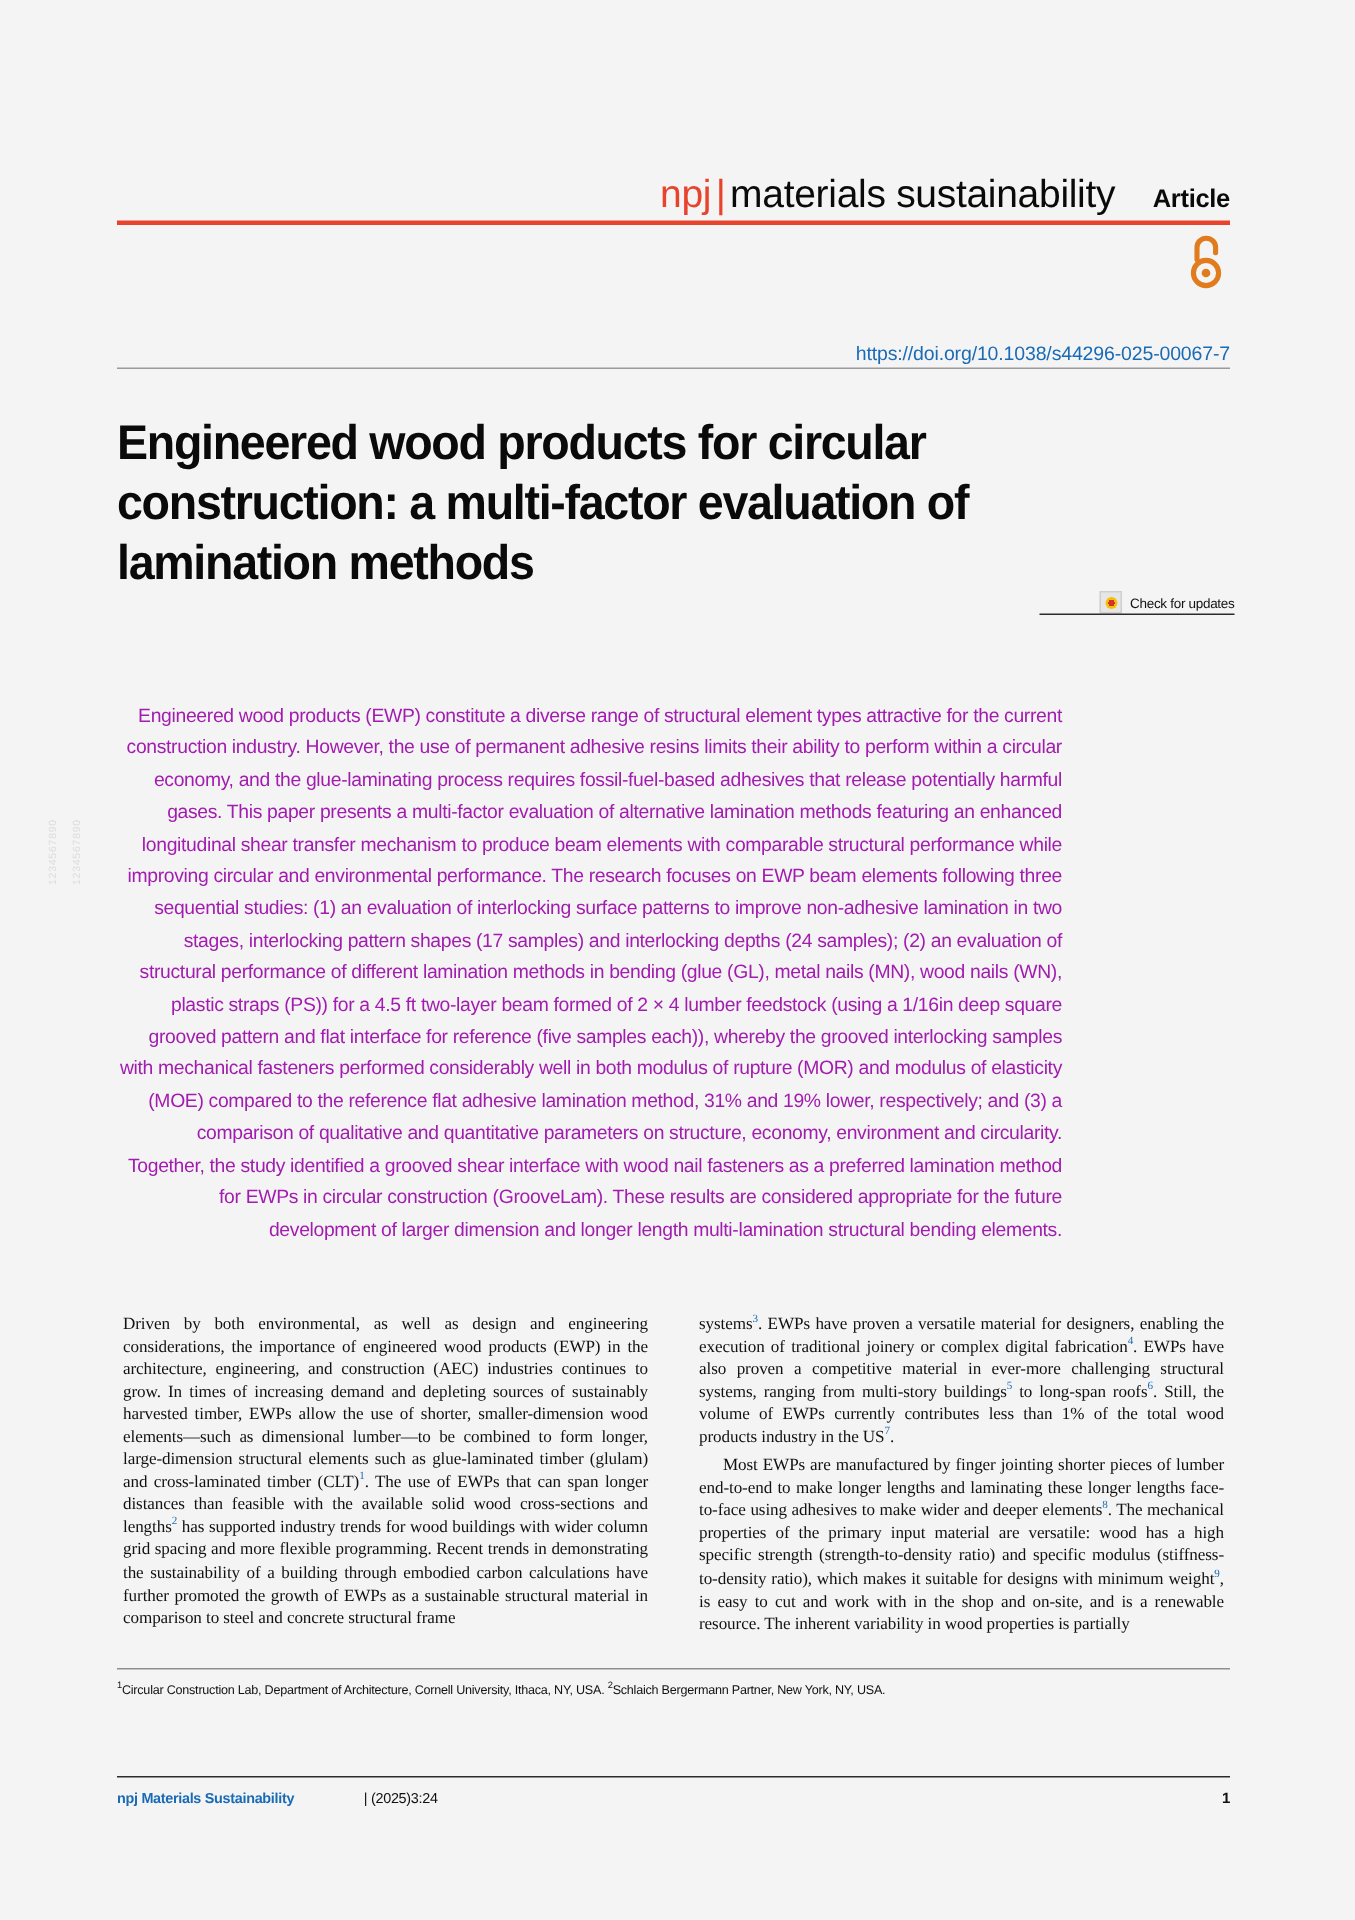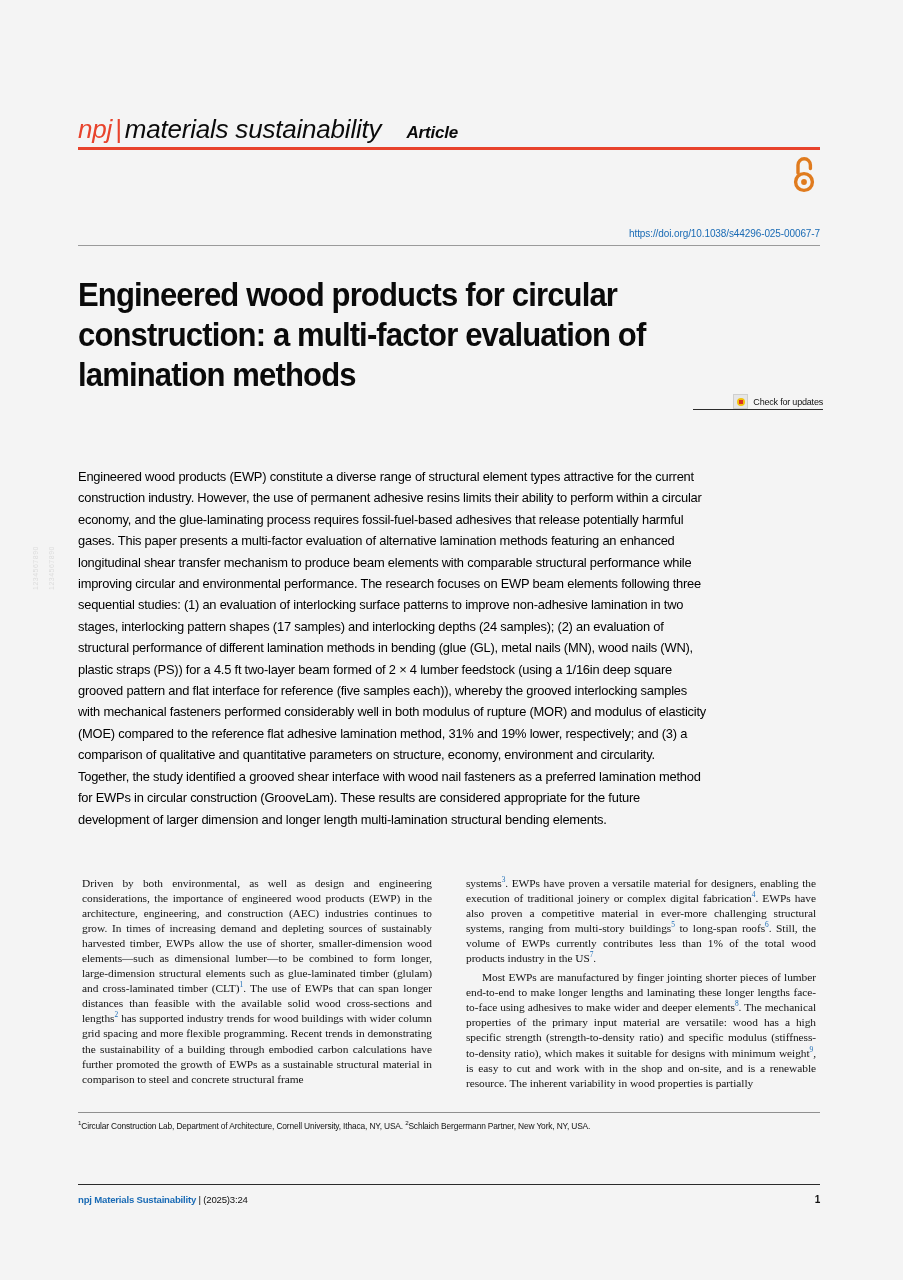--- a/index.html
+++ b/index.html
@@ -38,22 +38,21 @@
   }
 
   
   .masthead {
     position: absolute;
     left: 78px;
     top: 114px;
     width: 742px;
     display: flex;
     align-items: baseline;
-    justify-content: flex-start;
-    font-style: italic;
+    justify-content: flex-end;
   }
   .journal-logo {
     font-size: 26px;
     letter-spacing: -0.2px;
     white-space: nowrap;
   }
   .journal-logo .npj {
     color: #e8432c;
   }
   .journal-logo .bar {
@@ -87,21 +86,21 @@
     top: 155px;
     width: 32px;
     height: 40px;
   }
 
   
   .doi {
     position: absolute;
     right: 83px;
     top: 228px;
-    font-size: 10px;
+    font-size: 13px;
     color: #1a6bb5;
     letter-spacing: -0.1px;
   }
   .title-rule {
     position: absolute;
     left: 78px;
     top: 245px;
     width: 742px;
     height: 1px;
     background: #9a9a9a;
@@ -182,22 +181,22 @@
 
   
   .abstract {
     position: absolute;
     left: 78px;
     top: 466px;
     width: 630px;
     font-size: 12.9px;
     line-height: 21.4px;
     letter-spacing: -0.22px;
-    color: #000000;
-    text-align: left;
+    color: #a21caf;
+    text-align: right;
   }
 
   
   .body-cols {
     position: absolute;
     left: 78px;
     top: 872px;
     width: 742px;
     height: 228px;
     display: flex;
@@ -266,21 +265,21 @@
     left: 78px;
     top: 1194px;
     width: 742px;
     display: flex;
     align-items: baseline;
     justify-content: space-between;
     font-size: 9.6px;
     letter-spacing: -0.2px;
   }
   .footer-journal { color: #1a6bb5; font-weight: bold; }
-  .footer-issue { color: #111; }
+  .footer-issue { color: #111; margin-left: 44px; }
   .footer-page { font-weight: bold; color: #111; font-size: 10px; }
 </style>
 </head>
 <body>
 
 <div class="page">
 
   <div class="margin-ruler">
     <span>1234567890</span>
     <span>1234567890</span>

